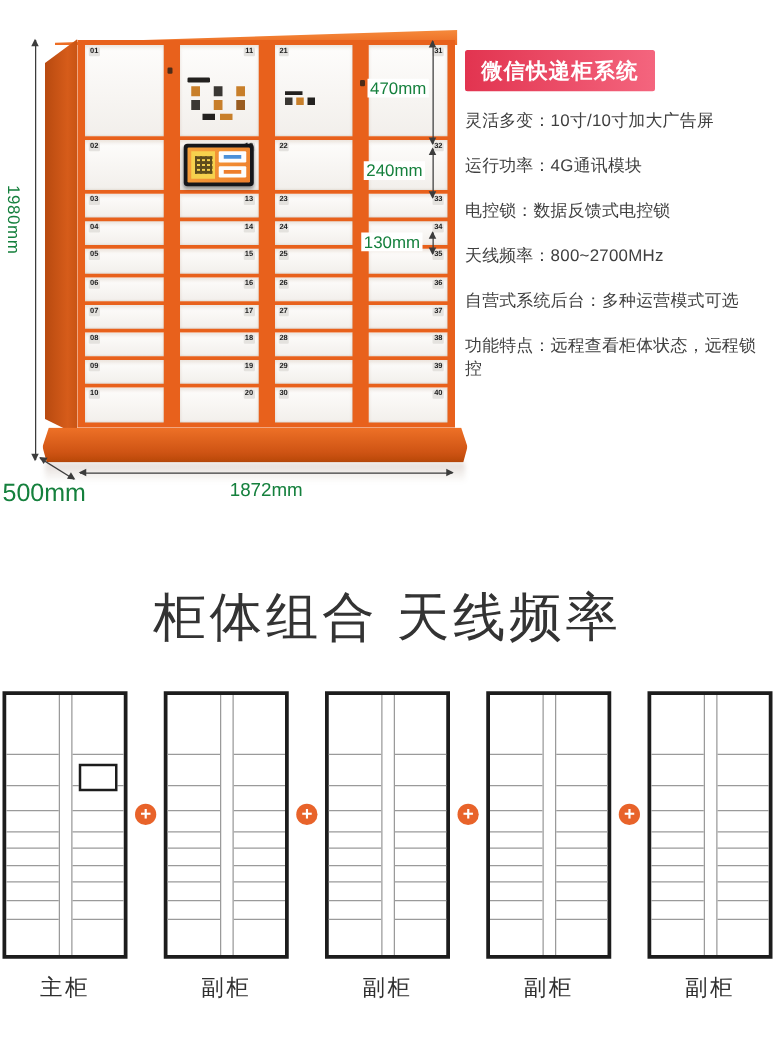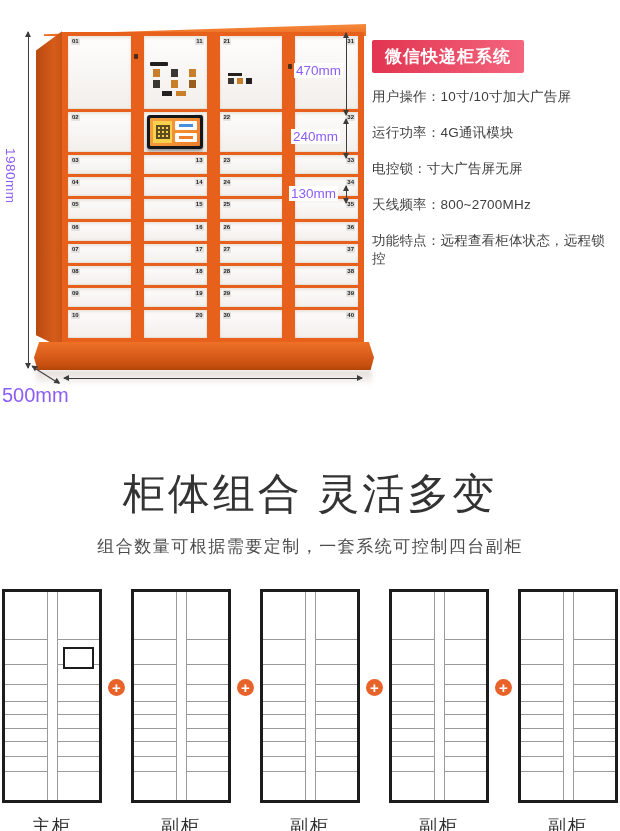--- a/index.html
+++ b/index.html
@@ -56,21 +56,21 @@
   .s-icons{display:flex;gap:3px;}
   .s-icons span{width:6px;height:6px;display:inline-block;}
 
   
   .varrow{position:absolute;width:0;border-left:1px solid #3c3c3c;}
   .varrow:before{content:"";position:absolute;left:-4px;top:-1px;border:3.5px solid transparent;border-top:none;border-bottom:6px solid #3c3c3c;}
   .varrow:after{content:"";position:absolute;left:-4px;bottom:-1px;border:3.5px solid transparent;border-bottom:none;border-top:6px solid #3c3c3c;}
   .harrow{position:absolute;height:0;border-top:1px solid #3c3c3c;}
   .harrow:before{content:"";position:absolute;top:-4px;left:-1px;border:3.5px solid transparent;border-left:none;border-right:6px solid #3c3c3c;}
   .harrow:after{content:"";position:absolute;top:-4px;right:-1px;border:3.5px solid transparent;border-right:none;border-left:6px solid #3c3c3c;}
-  .dim-label{position:absolute;font-size:13.5px;color:#8b5cf6;}
+  .dim-label{position:absolute;font-size:13.5px;color:#15803d;}
   .dim-h-arrow{left:28px;top:32px;height:336px;}
   .dim-h-label{left:3px;top:148px;writing-mode:vertical-rl;letter-spacing:.5px;}
   .dim-w-arrow{left:64px;top:378px;width:298px;}
   .dim-w-label{left:64px;top:384px;width:298px;text-align:center;font-size:15px;}
   .dim-d-arrow{left:32px;top:366px;width:32px;transform:rotate(32deg);transform-origin:left center;}
   .dim-d-label{left:2px;top:384px;font-size:20px;}
   .dim-chip{background:#fff;padding:0 2px;}
   .dim-470-arrow{left:346px;top:33px;height:82px;}
   .dim-470-label{left:294px;top:63px;}
   .dim-240-arrow{left:346px;top:119px;height:39px;}
@@ -283,48 +283,49 @@
         </div>
       <div class="lock lock1"></div>
       <div class="lock lock2"></div>
       <div class="cab-reflection"></div>
     </div>
 
     <div class="varrow dim-h-arrow"></div>
     <div class="dim-label dim-h-label">1980mm</div>
 
     <div class="harrow dim-w-arrow"></div>
+    <div class="dim-label dim-w-label">1872mm</div>
 
     <div class="harrow dim-d-arrow"></div>
     <div class="dim-label dim-d-label">500mm</div>
 
     <div class="varrow dim-470-arrow"></div>
     <div class="dim-label dim-chip dim-470-label">470mm</div>
 
     <div class="varrow dim-240-arrow"></div>
     <div class="dim-label dim-chip dim-240-label">240mm</div>
 
     <div class="varrow dim-130-arrow"></div>
     <div class="dim-label dim-chip dim-130-label">130mm</div>
 
     <aside class="specs">
       <div class="badge" style="background: linear-gradient(90deg, rgb(226, 52, 80), rgb(244, 101, 126));">微信快递柜系统</div>
       <div class="spec-list">
-          <div class="spec-line">用户操作：10寸/10寸加大广告屏</div>
+          <div class="spec-line">灵活多变：10寸/10寸加大广告屏</div>
           <div class="spec-line">运行功率：4G通讯模块</div>
-          <div class="spec-line">电控锁：寸大广告屏无屏</div>
+          <div class="spec-line">电控锁：数据反馈式电控锁</div>
           <div class="spec-line">天线频率：800~2700MHz</div>
+          <div class="spec-line">自营式系统后台：多种运营模式可选</div>
           <div class="spec-line">功能特点：远程查看柜体状态，远程锁控</div>
         </div>
     </aside>
   </section>
 
   <section class="combo-section">
-    <h2 class="combo-title">柜体组合 灵活多变</h2>
-    <p class="combo-subtitle">组合数量可根据需要定制，一套系统可控制四台副柜</p>
+    <h2 class="combo-title">柜体组合 天线频率</h2>
     <div class="combo-row">
         <div class="dg-unit">
           <div class="dg-box">
             <div class="dg-col">
               <div class="dg-row" style="flex-grow: 23.4;"></div>
               <div class="dg-row" style="flex-grow: 12.5;"></div>
               <div class="dg-row" style="flex-grow: 9.4;"></div>
               <div class="dg-row" style="flex-grow: 7.8;"></div>
               <div class="dg-row" style="flex-grow: 6.3;"></div>
               <div class="dg-row" style="flex-grow: 6.2;"></div>

